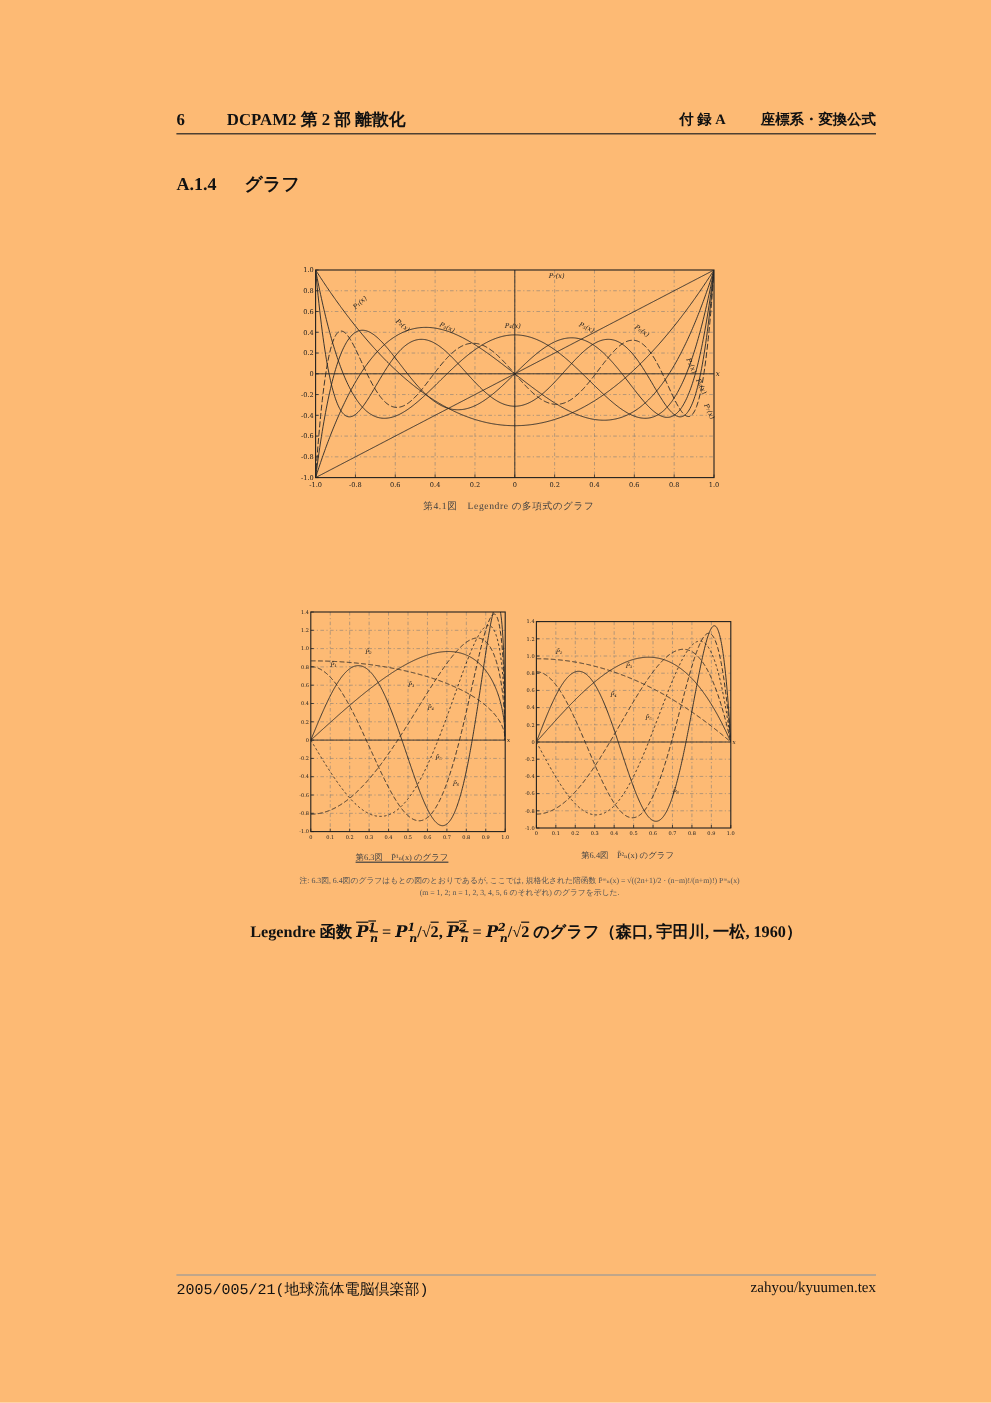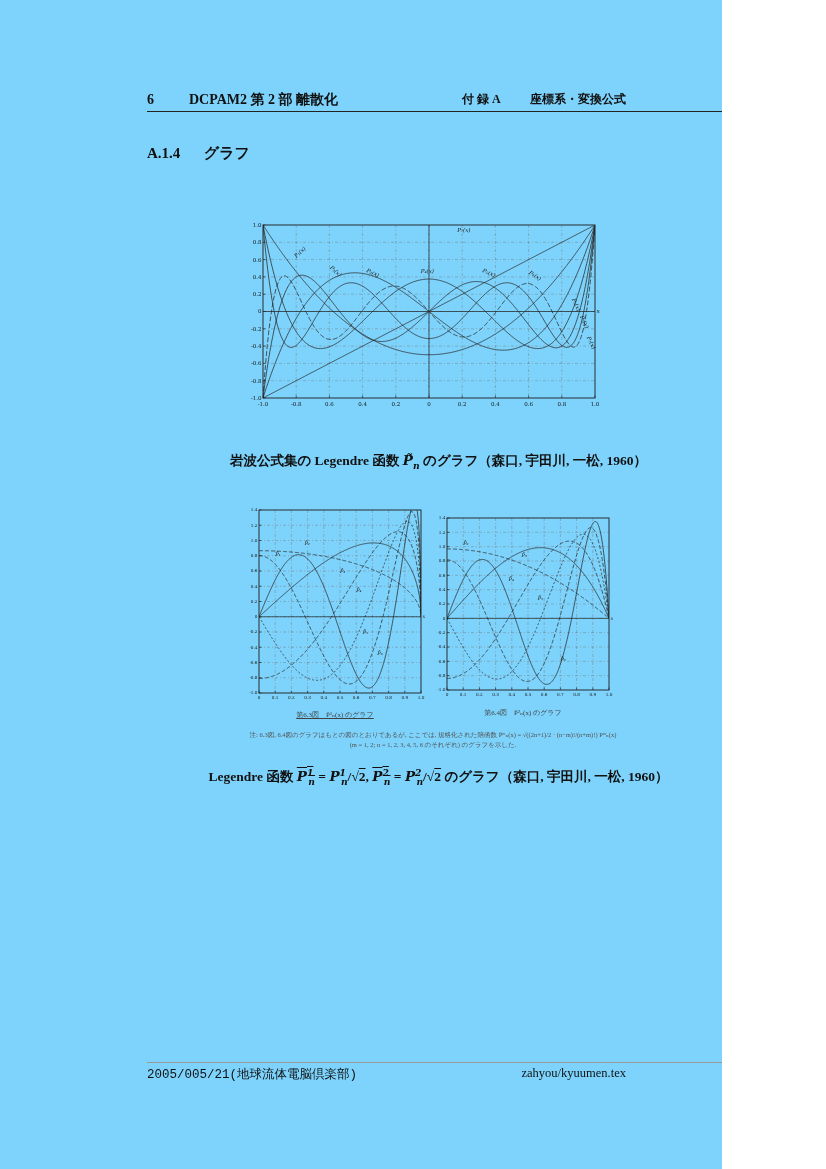--- a/index.html
+++ b/index.html
@@ -1,16 +1,16 @@
 <!DOCTYPE html>
 <html><head>
 <meta charset="utf-8">
 <style>
   html,body{margin:0;padding:0;background:#ffffff;}
-  #page{position:relative;width:722px;height:1169px;background:#7dd3fc;overflow:hidden;
+  #page{position:relative;width:826px;height:1169px;background:#fdba74;overflow:hidden;
         font-family:"Liberation Serif","DejaVu Serif",serif;color:#111;}
   .abs{position:absolute;}
   .b{font-weight:bold;}
   .mi{font-style:italic;font-family:"DejaVu Serif",serif;}
   sup,sub{font-size:68%;line-height:0;}
   sub.stack{margin-left:-0.55em;}
   .ov{text-decoration:overline;margin-top:27px;}
   .sqrt .ov{text-decoration:overline;}
   .ctr{text-align:center;}
   .rule{background:#222;height:1px;}
@@ -149,23 +149,23 @@
           <text x="0" y="0" font-size="5.5" font-style="italic" fill="#222" font-family="DejaVu Serif, serif" transform="translate(83.4,46.3) rotate(40)">P₂(x)</text>
           <text x="0" y="0" font-size="5.5" font-style="italic" fill="#222" font-family="DejaVu Serif, serif" transform="translate(119.9,49.7) rotate(25)">P₃(x)</text>
           <text x="0" y="0" font-size="5.5" font-style="italic" fill="#222" font-family="DejaVu Serif, serif" transform="translate(174.7,51.4) rotate(0)">P₄(x)</text>
           <text x="0" y="0" font-size="5.5" font-style="italic" fill="#222" font-family="DejaVu Serif, serif" transform="translate(236.1,49.7) rotate(25)">P₅(x)</text>
           <text x="0" y="0" font-size="5.5" font-style="italic" fill="#222" font-family="DejaVu Serif, serif" transform="translate(282.6,51.4) rotate(35)">P₆(x)</text>
           <text x="0" y="0" font-size="5.5" font-style="italic" fill="#222" font-family="DejaVu Serif, serif" transform="translate(211.2,9.9) rotate(0)">P₇(x)</text>
           <text x="0" y="0" font-size="5.5" font-style="italic" fill="#222" font-family="DejaVu Serif, serif" transform="translate(325.8,77.4) rotate(65)">P₅(x)</text>
           <text x="0" y="0" font-size="5.5" font-style="italic" fill="#222" font-family="DejaVu Serif, serif" transform="translate(334.1,94.7) rotate(65)">P₆(x)</text>
           <text x="0" y="0" font-size="5.5" font-style="italic" fill="#222" font-family="DejaVu Serif, serif" transform="translate(340.7,115.5) rotate(65)">P₇(x)</text>
         </svg></div>
-  </div>
-
-  <div class="abs ctr b" id="caption1">岩波公式集の Legendre 函数 <span class="mi">P̃</span><sub class="mi">n</sub> のグラフ（森口, 宇田川, 一松, 1960）</div>
+    <div class="abs ctr figcap" id="fig1-cap">第4.1図　Legendre の多項式のグラフ</div>
+  </div>
+
 
   <div class="abs scan" id="fig2">
     <div class="chart" id="fig2-chartL"><svg width="182" height="200" viewBox="0 0 182 200">
           <clipPath id="clip1">
             <rect x="15" y="4" width="162" height="183"></rect>
           </clipPath>
           <line x1="31.2" y1="4" x2="31.2" y2="187" stroke="#777" stroke-width="0.45" stroke-dasharray="3,2,1,2"></line>
           <line x1="47.4" y1="4" x2="47.4" y2="187" stroke="#777" stroke-width="0.45" stroke-dasharray="3,2,1,2"></line>
           <line x1="63.60000000000001" y1="4" x2="63.60000000000001" y2="187" stroke="#777" stroke-width="0.45" stroke-dasharray="3,2,1,2"></line>
           <line x1="79.8" y1="4" x2="79.8" y2="187" stroke="#777" stroke-width="0.45" stroke-dasharray="3,2,1,2"></line>

